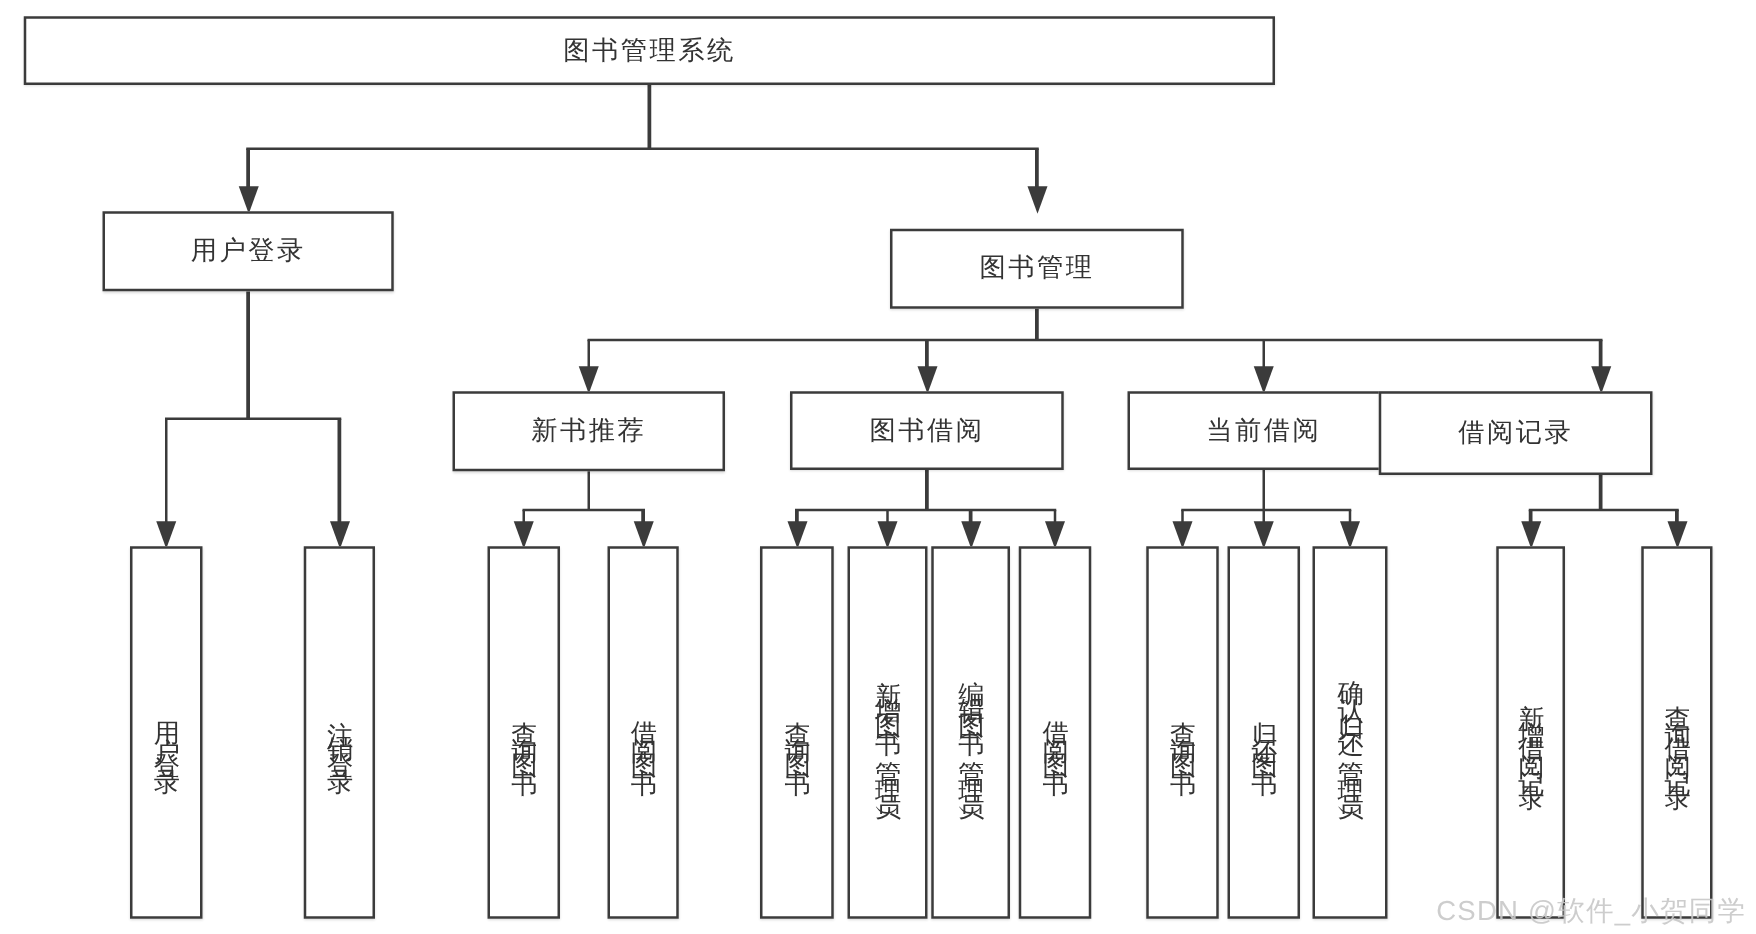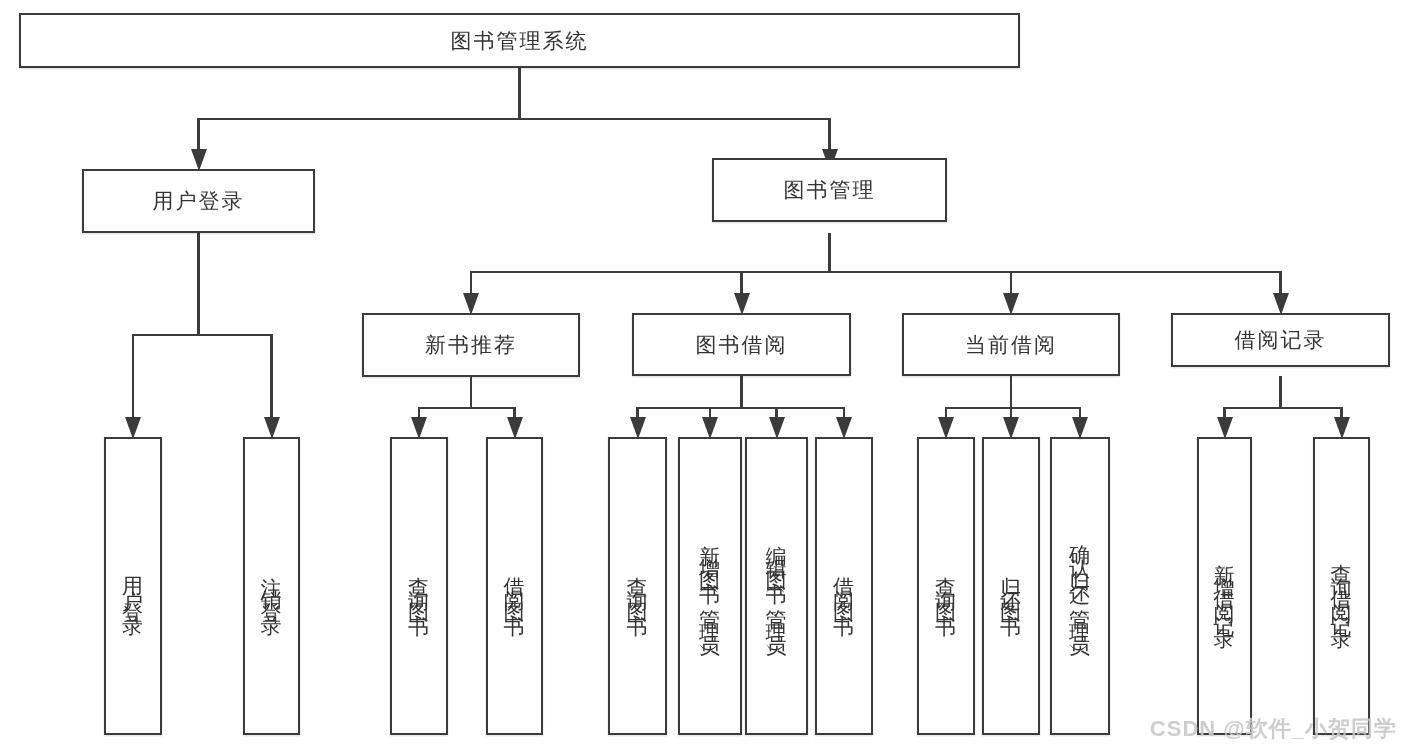--- a/index.html
+++ b/index.html
@@ -32,47 +32,47 @@
   .seg{position:absolute;background:var(--line);z-index:1;}
   .arrow{
     position:absolute;width:0;height:0;z-index:1;
     border-left:8px solid transparent;
     border-right:8px solid transparent;
     border-top:22px solid var(--line);
   }
   .watermark{
     position:absolute;right:8px;bottom:3px;
     font-size:22px;color:var(--wm);letter-spacing:1px;
-    z-index:5;opacity:0.9;font-weight:bold;
+    z-index:5;opacity:0.9;
   }
 </style>
 </head>
 <body>
 
 <div id="diagram">
   <div class="watermark">CSDN @软件_小贺同学</div>
 <div class="node" style="left: 19px; top: 13px; width: 1001px; height: 55px;">
       <span class="node-label">图书管理系统</span>
     </div>
     <div class="node" style="left: 82px; top: 169px; width: 233px; height: 64px;">
       <span class="node-label">用户登录</span>
     </div>
-    <div class="node" style="left: 712px; top: 158px; width: 235px; height: 64px;">
+    <div class="node" style="left: 712px; top: 183px; width: 235px; height: 64px;">
       <span class="node-label">图书管理</span>
     </div>
     <div class="node" style="left: 362px; top: 313px; width: 218px; height: 64px;">
       <span class="node-label">新书推荐</span>
     </div>
     <div class="node" style="left: 902px; top: 313px; width: 218px; height: 63px;">
       <span class="node-label">当前借阅</span>
     </div>
     <div class="node" style="left: 632px; top: 313px; width: 219px; height: 63px;">
       <span class="node-label">图书借阅</span>
     </div>
-    <div class="node" style="left: 1171px; top: 313px; width: 219px; height: 54px;">
+    <div class="node" style="left: 1103px; top: 313px; width: 219px; height: 67px;">
       <span class="node-label">借阅记录</span>
     </div>
     <div class="node vertical" style="left: 104px; top: 437px; width: 58px; height: 298px;">
       <span class="node-label">用户登录</span>
     </div>
     <div class="node vertical" style="left: 243px; top: 437px; width: 57px; height: 298px;">
       <span class="node-label">注销登录</span>
     </div>
     <div class="node vertical" style="left: 390px; top: 437px; width: 58px; height: 298px;">
       <span class="node-label">查询图书</span>

